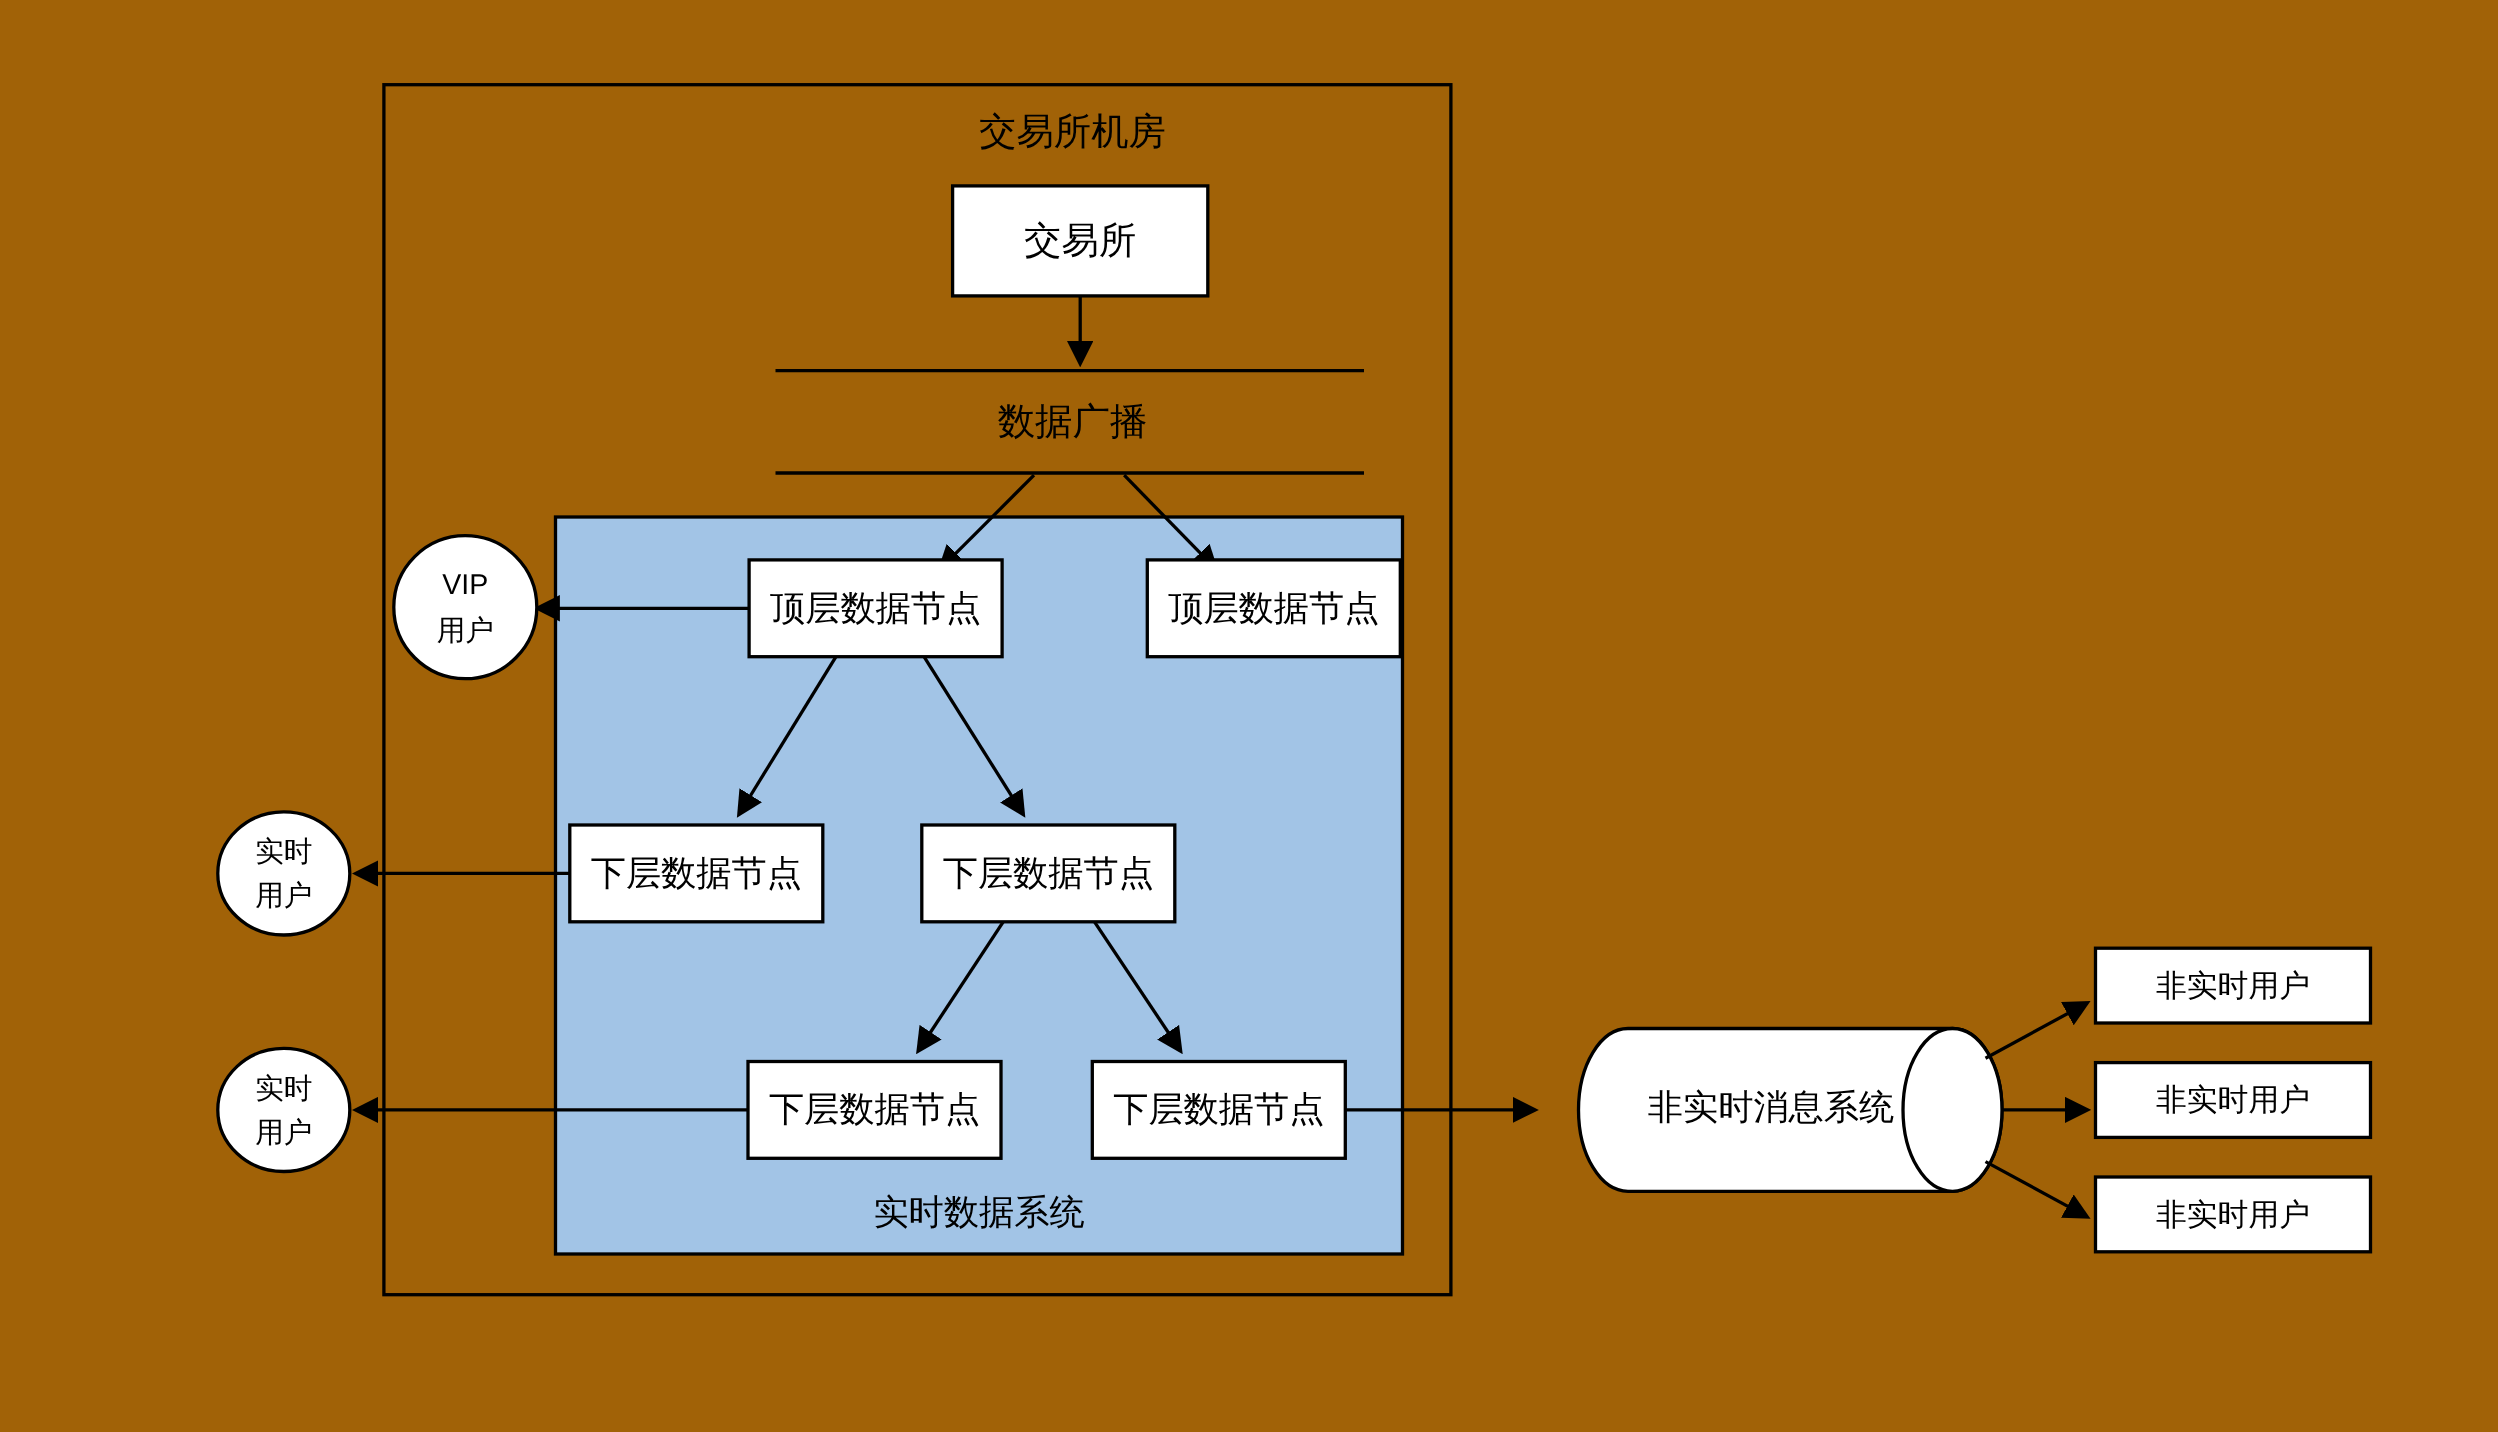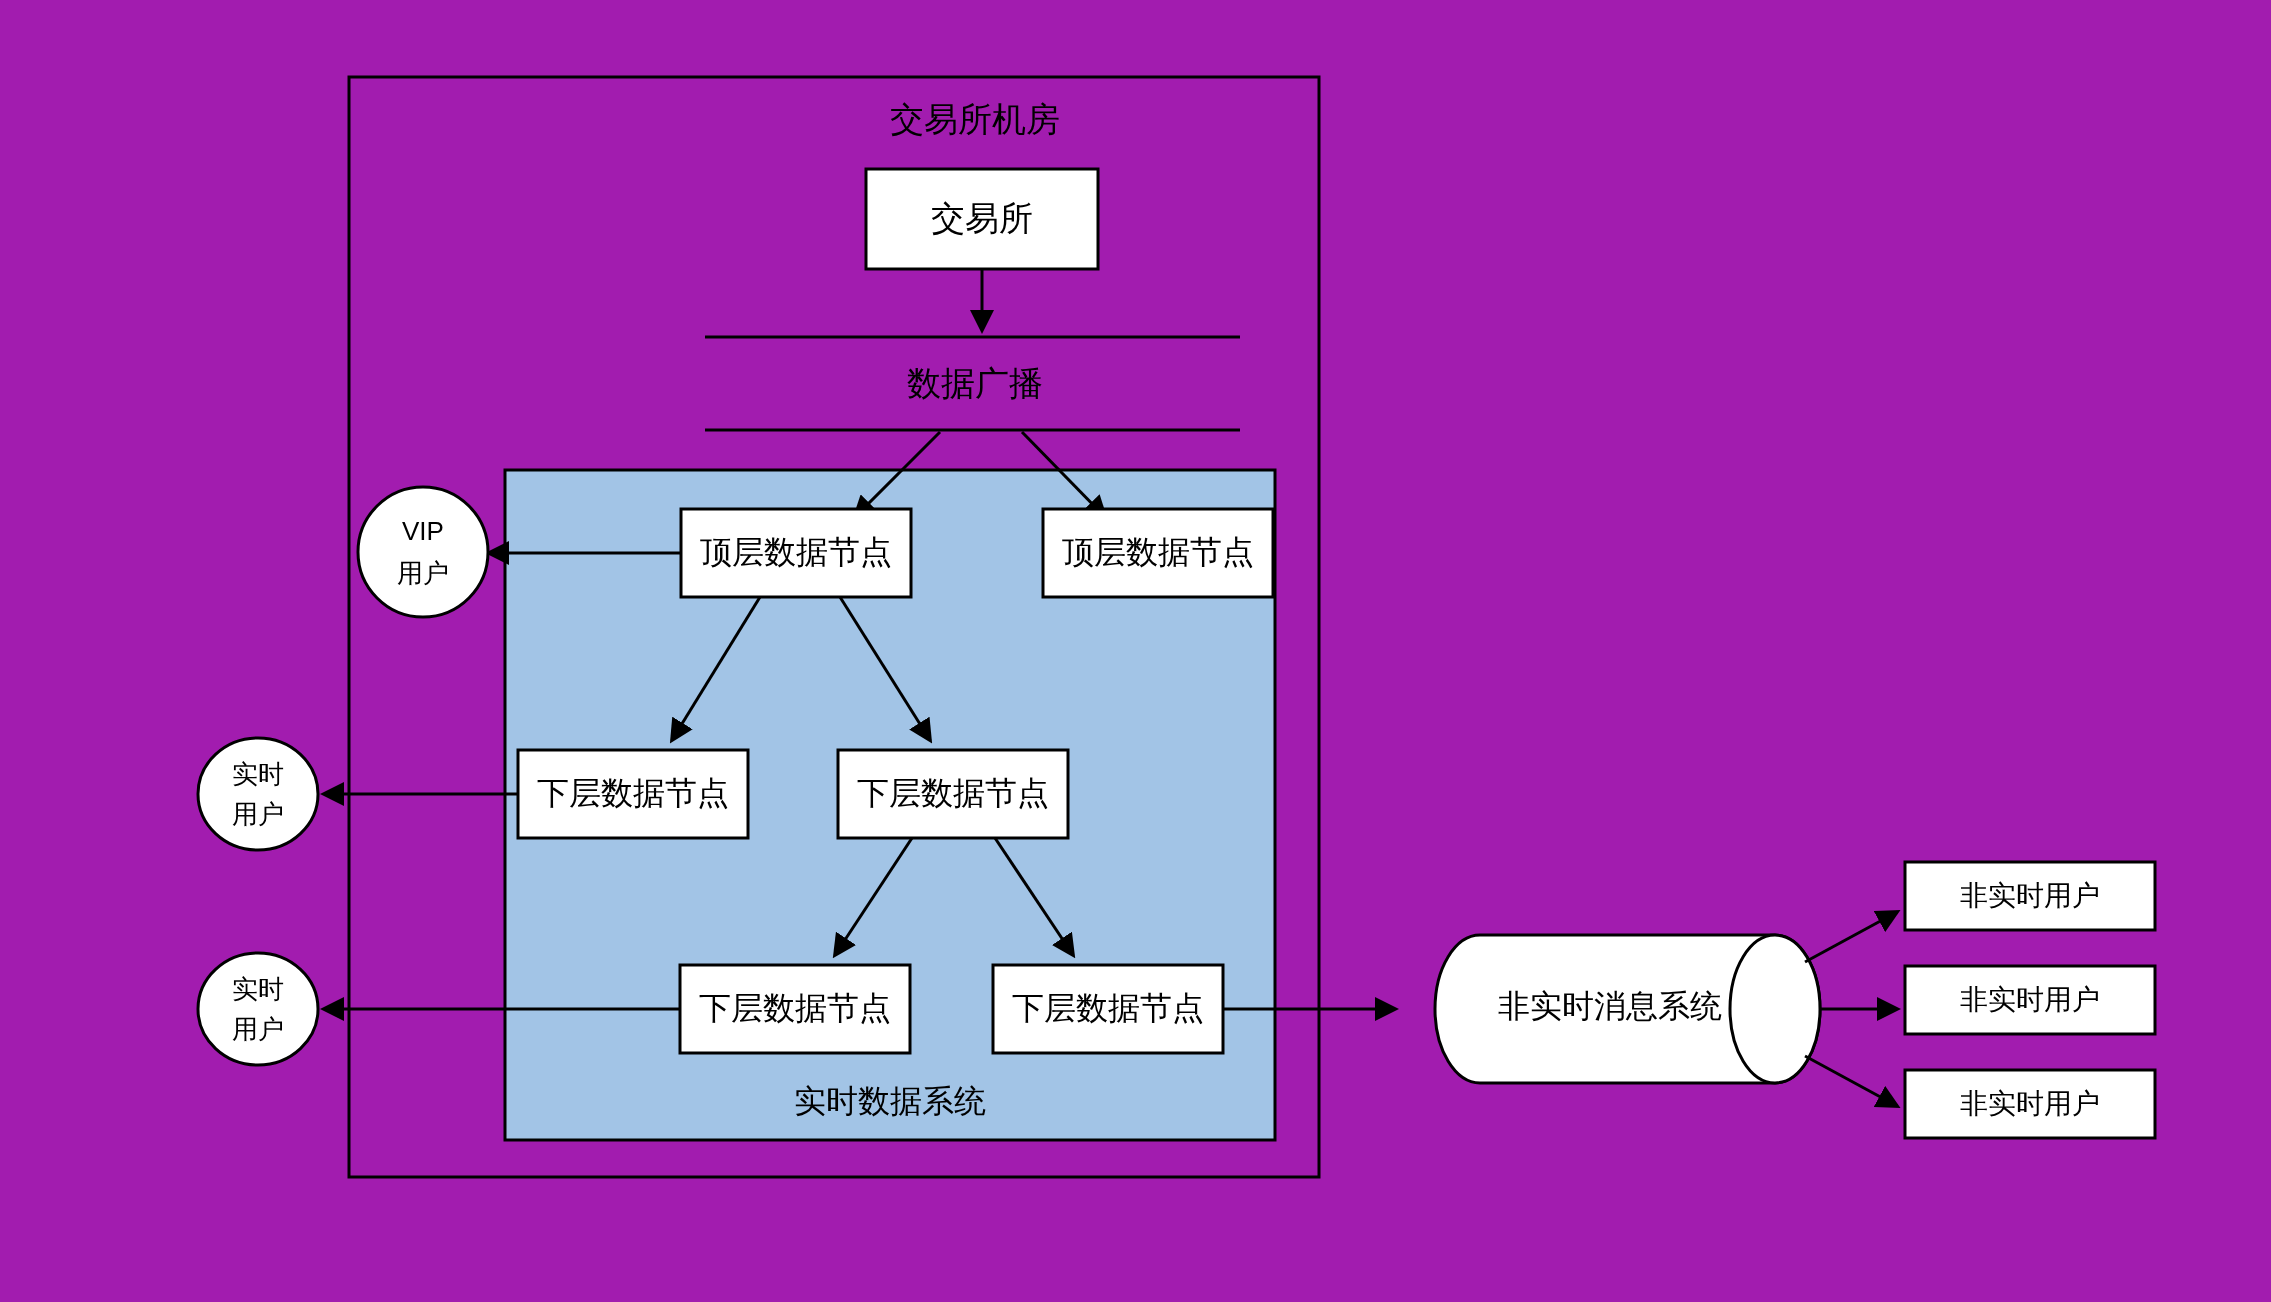--- a/index.html
+++ b/index.html
@@ -7,21 +7,21 @@
     padding: 0;
     background: #ffffff;
   }
   body {
     font-family: "Liberation Sans", "DejaVu Sans", sans-serif;
   }
   #stage {
     position: relative;
     width: 2271px;
     height: 1302px;
-    background: #a21caf;
+    background: #a16207;
     overflow: hidden;
   }
   #stage svg {
     position: absolute;
     left: 0;
     top: 0;
     width: 2271px;
     height: 1302px;
   }
   .node-text {

